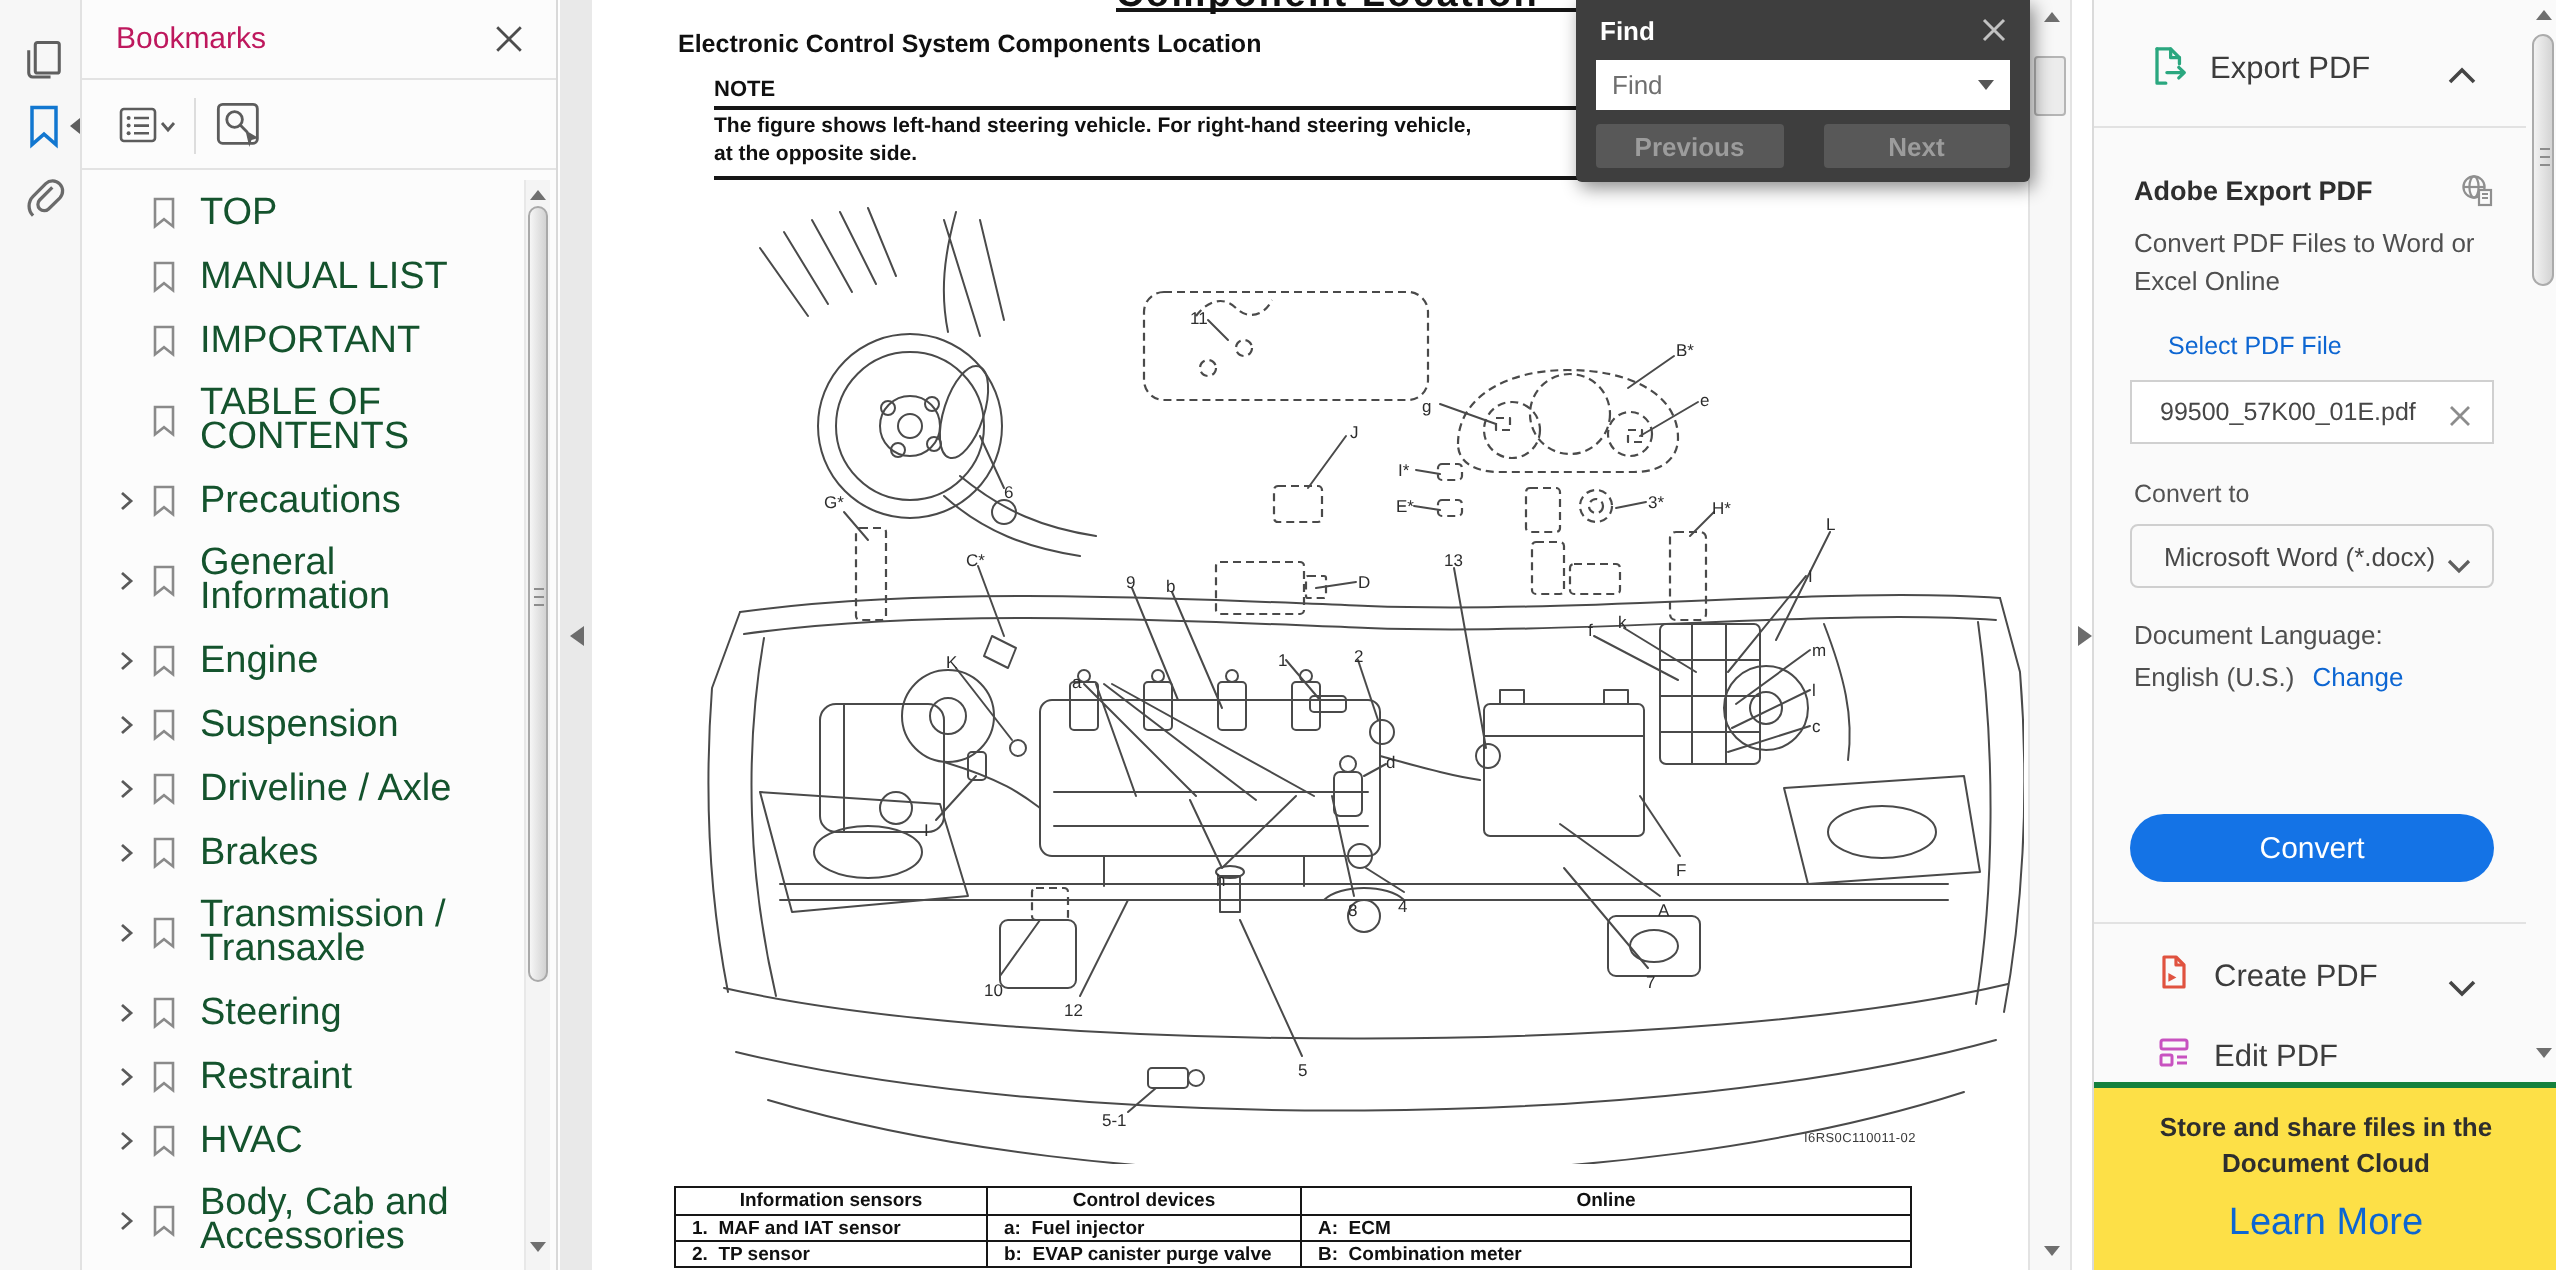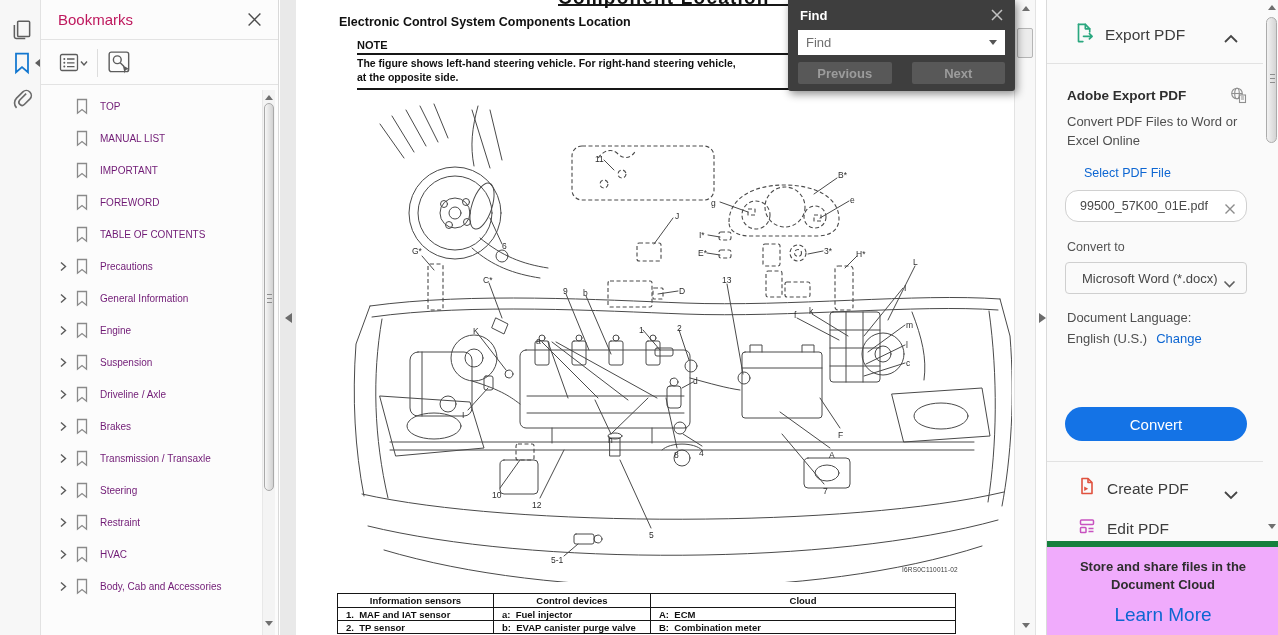--- a/index.html
+++ b/index.html
@@ -24,21 +24,21 @@
   .bm-close { position:absolute; right:16px; top:12px; cursor:pointer; }
   .bm-toolbar { position:absolute; left:0; top:41px; width:100%; height:44px;
     border-bottom:1px solid #e3e3e3; }
   .bm-opts { position:absolute; left:18px; top:10px; cursor:pointer; }
   .bm-tool-sep { position:absolute; left:56px; top:8px; width:1px; height:28px; background:#ddd; }
   .bm-findcur { position:absolute; left:66px; top:9px; cursor:pointer; }
   .bm-list { position:absolute; left:0; top:90px; width:221px; }
   .bm-row { display:flex; align-items:center; min-height:32px; padding:7px 0; cursor:pointer; }
   .bm-chev { width:16px; margin-left:17px; flex:0 0 16px; display:flex; align-items:center; }
   .bm-flag { width:18px; flex:0 0 18px; margin-right:8px; display:flex; align-items:center; }
-  .bm-label { font-size:10px; color:#701a75; width:155px; line-height:17px; }
+  .bm-label { font-size:19px; color:#14532d; width:155px; line-height:17px; }
 
   
   .bm-scroll { position:absolute; left:221px; top:90px; width:13px; height:545px;
     background:#f4f4f4; border-left:1px solid #e8e8e8; }
   .bm-scroll .thumb { position:absolute; left:1px; top:13px; width:10px; height:388px;
     background:linear-gradient(90deg,#f6f6f6,#d2d2d2); border:1px solid #a9a9a9; border-radius:6px; }
   .grip { position:absolute; left:2px; width:5px; height:9px;
     border-top:1.5px solid #8d8d8d; border-bottom:1.5px solid #8d8d8d; }
   .grip:before { content:""; position:absolute; left:0; top:2.5px; width:100%; height:1.5px; background:#8d8d8d; }
   .arr { width:0; height:0; position:absolute; }
@@ -104,38 +104,38 @@
   .tool-head-icon { position:absolute; left:26px; top:22px; }
   .tool-head-label { position:absolute; left:58px; top:26px; font-size:15.5px; color:#3c3c3c; }
   .tool-head-chev { position:absolute; left:176px; top:30px; cursor:pointer; }
   .divider { position:absolute; left:0; width:216px; height:1px; background:#e2e2e2; }
   .adobe-title { position:absolute; left:20px; top:88px; font-size:13.5px; font-weight:bold; color:#2e2e2e; }
   .sub-icon { position:absolute; left:182px; top:86px; }
   .desc { position:absolute; left:20px; top:112px; width:180px; font-size:13px; color:#4f4f4f; line-height:19px; }
   .link { color:#0d66d2; cursor:pointer; }
   .select-link { position:absolute; left:20px; top:166px; font-size:12.5px;margin-left:17px; }
   .file-box { position:absolute; left:18px; top:190px; width:182px; height:32px;
-    background:#fff; border:1px solid #d0d0d0; border-radius:13px; }
+    background:#fff; border:1px solid #d0d0d0; border-radius:0; }
   .file-name { position:absolute; left:14px; top:8px; font-size:12.5px; color:#474747; }
   .file-x { position:absolute; right:10px; top:10px; cursor:pointer; }
   .convert-to { position:absolute; left:20px; top:240px; font-size:12.5px; color:#535353; }
   .fmt-box { position:absolute; left:18px; top:262px; width:182px; height:32px;
     background:#fafafa; border:1px solid #cfcfcf; border-radius:4px; cursor:pointer; }
   .fmt-value { position:absolute; left:16px; top:8px; font-size:13px; color:#474747; }
   .fmt-chev { position:absolute; right:10px; top:12px; }
   .lang-label { position:absolute; left:20px; top:310px; font-size:13px; color:#4f4f4f; }
   .lang-row { position:absolute; left:20px; top:331px; font-size:13px; color:#4f4f4f; }
   .lang-row .link { margin-left:9px; }
   .convert-btn { position:absolute; left:18px; top:407px; width:182px; height:34px;
     background:#1473e6; border:none; border-radius:17px; color:#fff; font-size:15px;
     font-family:"Liberation Sans", sans-serif; cursor:pointer; }
   .tool-row-icon { position:absolute; left:30px; }
   .tool-row-label { position:absolute; left:60px; font-size:15.5px; color:#3c3c3c; }
   .tools-footer { position:absolute; left:0; top:541px; width:232px; height:94px;
-    background:#f0abfc; border-top:6px solid #15803d; text-align:center; }
+    background:#fde047; border-top:3px solid #15803d; text-align:center; }
   .footer-title { margin:11px auto 0; width:200px; font-size:13px; font-weight:bold; color:#2e2e2e; line-height:18px; }
   .learn-more { display:inline-block; margin-top:10px; font-size:19px; }
 
   .tools-scroll-thumb { position:absolute; left:1266px; top:17px; width:11px; height:126px;
     background:linear-gradient(90deg,#f2f2f2,#d4d4d4); border:1px solid #ababab; border-radius:6px; }
 </style>
 </head>
 <body>
 
 <div class="app">
@@ -210,29 +210,20 @@
           <span class="bm-label">MANUAL LIST</span>
         </div>
         <div class="bm-row">
           <span class="bm-chev"></span>
           <span class="bm-flag">
             <svg width="16" height="17" viewBox="0 0 16 17" fill="none" stroke="#8a8a8a" stroke-width="1.3">
               <path d="M3.5 1.5 h9 V15.2 L8 11.6 3.5 15.2 Z"></path>
             </svg>
           </span>
           <span class="bm-label">IMPORTANT</span>
-        </div>
-        <div class="bm-row">
-          <span class="bm-chev"></span>
-          <span class="bm-flag">
-            <svg width="16" height="17" viewBox="0 0 16 17" fill="none" stroke="#8a8a8a" stroke-width="1.3">
-              <path d="M3.5 1.5 h9 V15.2 L8 11.6 3.5 15.2 Z"></path>
-            </svg>
-          </span>
-          <span class="bm-label">FOREWORD</span>
         </div>
         <div class="bm-row">
           <span class="bm-chev"></span>
           <span class="bm-flag">
             <svg width="16" height="17" viewBox="0 0 16 17" fill="none" stroke="#8a8a8a" stroke-width="1.3">
               <path d="M3.5 1.5 h9 V15.2 L8 11.6 3.5 15.2 Z"></path>
             </svg>
           </span>
           <span class="bm-label">TABLE OF CONTENTS</span>
         </div>
@@ -586,21 +577,21 @@
     <table class="comp-table">
       <colgroup>
           <col style="width:156px">
           <col style="width:157px">
           <col style="width:305px">
         </colgroup>
       <thead>
           <tr>
             <th>Information sensors</th>
             <th>Control devices</th>
-            <th>Cloud</th>
+            <th>Online</th>
           </tr>
         </thead>
       <tbody>
           <tr>
             <td>1.&nbsp;&nbsp;MAF and IAT sensor</td>
             <td>a:&nbsp;&nbsp;Fuel injector</td>
             <td>A:&nbsp;&nbsp;ECM</td>
           </tr>
           <tr>
             <td>2.&nbsp;&nbsp;TP sensor</td>

